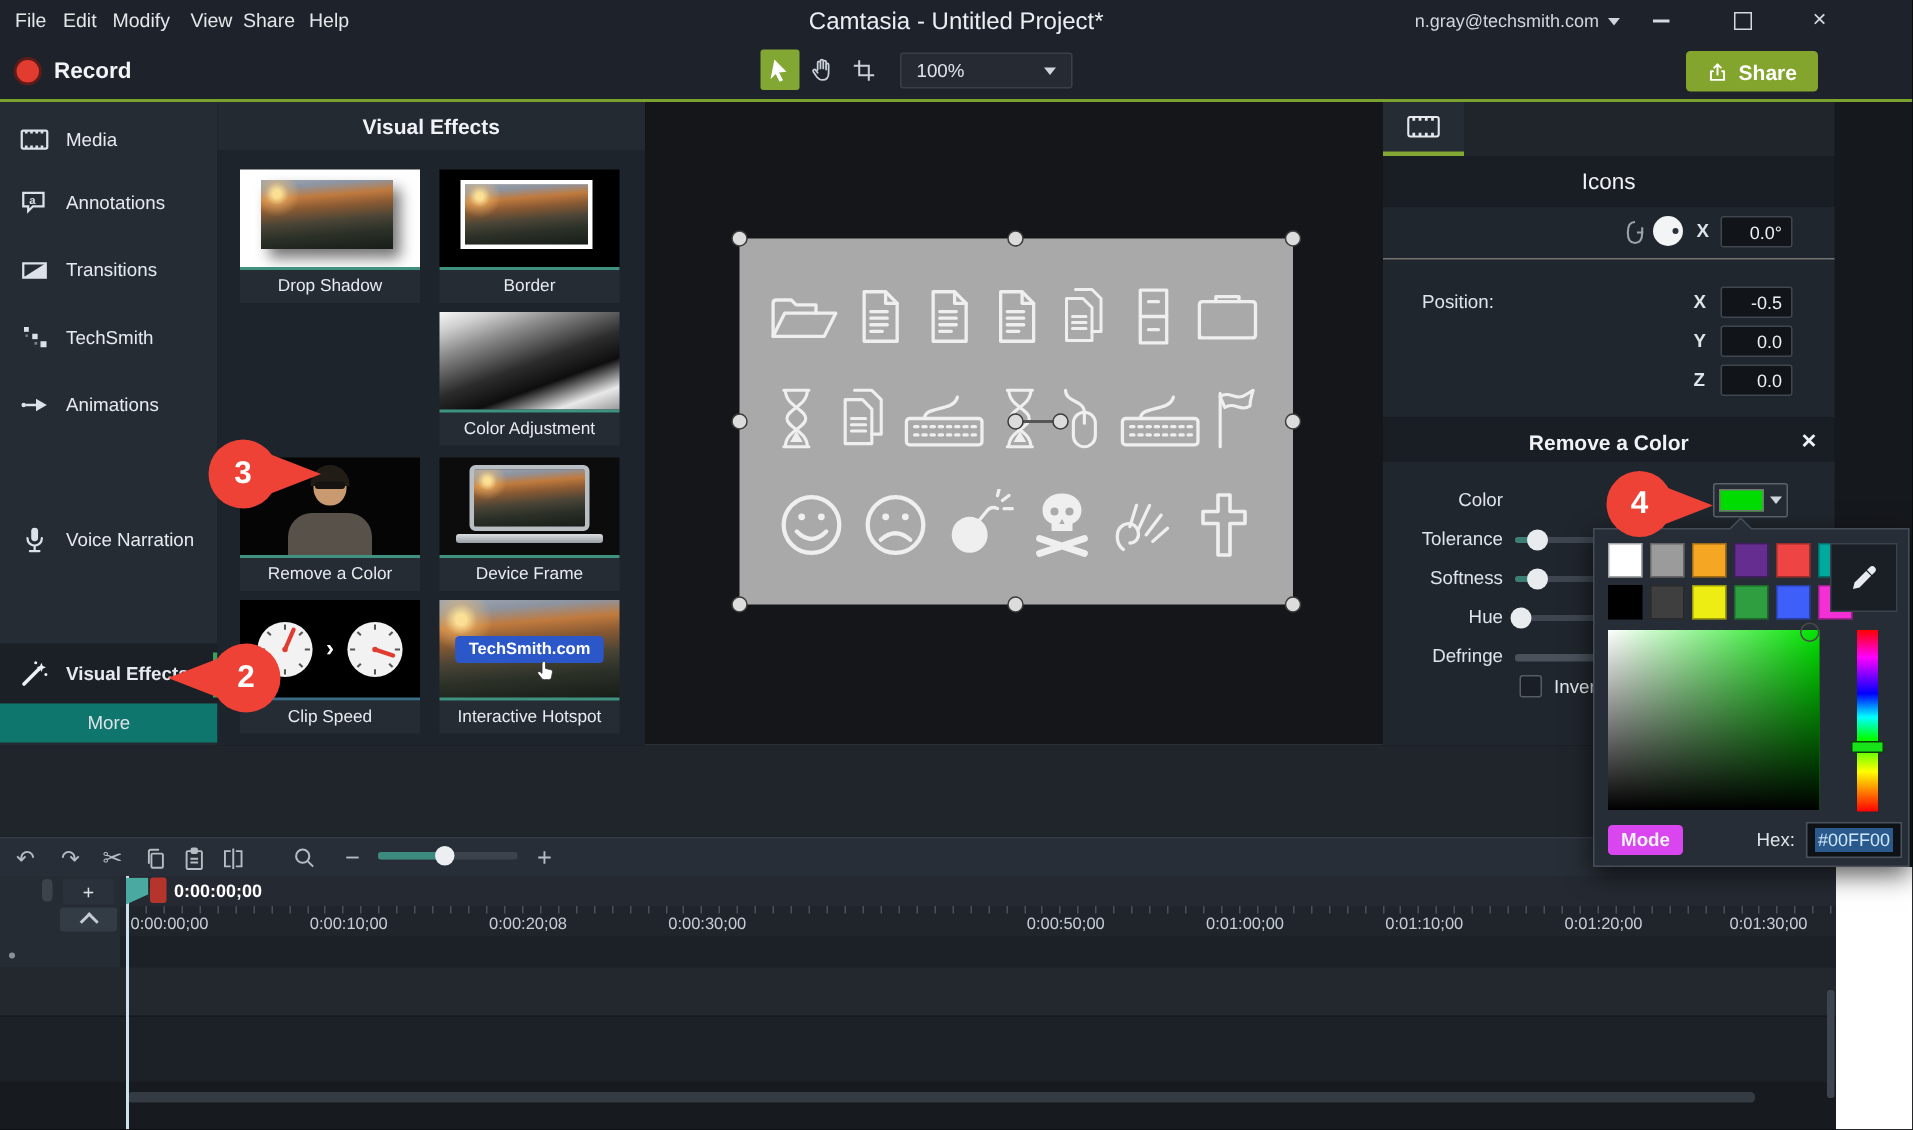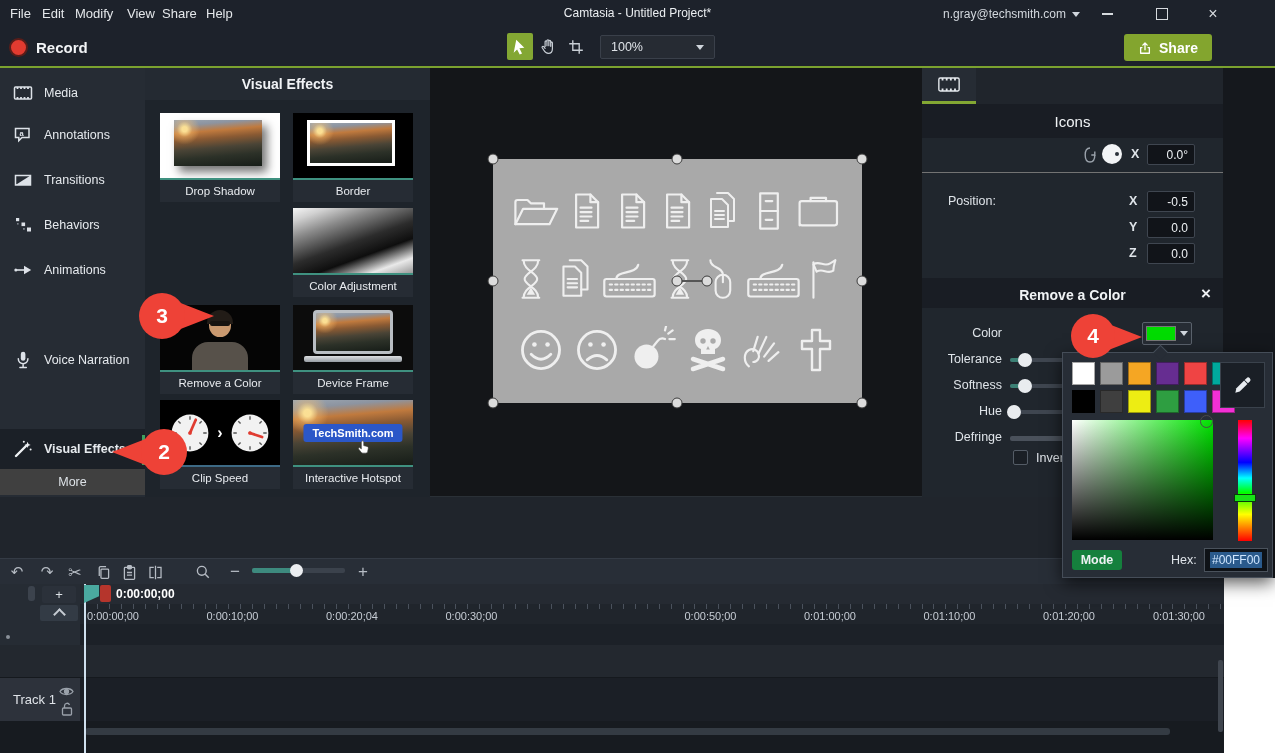--- a/index.html
+++ b/index.html
@@ -4,42 +4,42 @@
 <style>
   html,body{margin:0;padding:0;background:#000;}
   #app{position:relative;width:1275px;height:753px;overflow:hidden;
        font-family:"Liberation Sans","DejaVu Sans",sans-serif;
        background:#15181d;color:#e8ebee;font-size:13px;
        -webkit-font-smoothing:antialiased;}
   .abs{position:absolute;}
   
   .titlebar{left:0;top:0;width:1275px;height:28px;background:#1d222b;}
   .menu-item{top:6px;font-size:13px;color:#e4e7ea;cursor:default;}
-  .win-title{left:450px;top:6px;width:375px;text-align:center;color:#eceff2;font-size:12px;}
+  .win-title{left:450px;top:6px;width:375px;text-align:center;color:#eceff2;font-size:16px;}
   .account{right:195px;top:7px;font-size:12px;color:#d2d7dd;display:flex;align-items:center;gap:6px;}
   .winbtn{top:0;width:34px;height:28px;display:flex;align-items:center;justify-content:center;color:#d6dade;}
   .min-glyph{width:11px;height:1.5px;background:#d6dade;}
   .max-glyph{width:10px;height:10px;border:1.3px solid #d6dade;}
   .close-glyph{font-size:16px;line-height:16px;color:#d6dade;}
   
   .toolbar{left:0;top:28px;width:1275px;height:38px;background:#1d222b;}
   .rec-dot{left:9px;top:10px;width:19px;height:19px;border-radius:50%;background:#e23b30;border:2px solid #5a1d19;box-sizing:border-box;}
   .rec-label{left:36px;top:11px;font-size:15px;font-weight:bold;color:#f2f4f6;}
   .toolbtn{top:5px;width:26px;height:27px;border-radius:2px;display:flex;align-items:center;justify-content:center;}
   .toolbtn.sel{background:#83a733;}
   .zoomsel{left:600px;top:7px;width:115px;height:24px;background:#262b33;border:1px solid #3a404a;border-radius:2px;display:flex;align-items:center;justify-content:space-between;padding:0 10px;box-sizing:border-box;color:#dfe3e8;font-size:12.5px;}
   .sharebtn{left:1124px;top:6px;width:88px;height:27px;background:#83a52e;border-radius:3px;display:flex;align-items:center;justify-content:center;gap:7px;color:#fff;font-weight:bold;font-size:14px;}
   .greenline{left:0;top:66px;width:1275px;height:2px;background:#7ba22f;}
   .caret{width:0;height:0;border-left:4px solid transparent;border-right:4px solid transparent;border-top:5px solid #cfd5dc;}
   
   .sidebar{left:0;top:68px;width:145px;height:429px;background:#262c34;}
   .sb-item{position:absolute;left:0;width:145px;height:42px;display:flex;align-items:center;gap:11px;padding-left:13px;box-sizing:border-box;font-size:12.5px;color:#e6eaee;}
   .sb-item.sel{background:#1b2027;}
   .sb-accent{position:absolute;right:0;top:6px;width:3px;height:30px;background:#3ea05f;}
-  .sb-more{position:absolute;left:0;top:401px;width:145px;height:26px;background:#404040;display:flex;align-items:center;justify-content:center;font-size:12.5px;color:#dde2e7;}
+  .sb-more{position:absolute;left:0;top:401px;width:145px;height:26px;background:#0f766e;display:flex;align-items:center;justify-content:center;font-size:12.5px;color:#dde2e7;}
   
   .effects{left:145px;top:68px;width:285px;height:429px;background:#1e242b;}
   .fx-header{position:absolute;left:0;top:0;width:285px;height:32px;background:#242a32;display:flex;align-items:center;justify-content:center;font-size:14px;font-weight:bold;color:#f0f2f5;}
   .tile{position:absolute;width:120px;}
   .thumb{width:120px;height:65px;border-bottom:2px solid #3f9180;position:relative;overflow:hidden;box-sizing:content-box;}
   .tlabel{width:120px;height:22px;background:#262c34;display:flex;align-items:center;justify-content:center;font-size:11.5px;color:#e8ebef;}
   .mtn{background:radial-gradient(circle at 12% 20%, rgba(255,228,150,.95) 0 3%, rgba(255,195,110,.4) 9%, transparent 18%),linear-gradient(175deg,#9aa5b1 0%,#8d94a0 12%,#c07a3e 26%,#8a5a33 40%,#4a4436 58%,#2c3128 75%,#171d18 100%);}
   .th-dropshadow{background:#fff;}
   .th-dropshadow .inner{position:absolute;left:14px;top:7px;width:88px;height:46px;box-shadow:5px 6px 9px rgba(0,0,0,.55);}
   .th-border{background:#000;}
@@ -92,21 +92,21 @@
   
   .popup{left:1062px;top:352px;width:211px;height:226px;background:#272d36;border:1px solid #454d58;box-shadow:0 5px 16px rgba(0,0,0,.65);z-index:50;box-sizing:border-box;}
   .popup-caret{position:absolute;left:1155px;top:347px;width:10px;height:10px;background:#272d36;border-left:1px solid #454d58;border-top:1px solid #454d58;transform:rotate(45deg);z-index:51;}
   .swgrid{position:absolute;left:9px;top:9px;width:165px;display:flex;flex-wrap:wrap;gap:5px;}
   .swatch{width:23px;height:23px;box-sizing:border-box;border:1px solid rgba(0,0,0,.35);}
   .dropper-btn{position:absolute;right:7px;top:9px;width:45px;height:46px;background:#1a1f26;border:1px solid #3a424c;display:flex;align-items:center;justify-content:center;box-sizing:border-box;}
   .sv-grad{position:absolute;left:9px;top:67px;width:141px;height:120px;background:linear-gradient(to bottom,rgba(0,0,0,0) 0%,#000 100%),linear-gradient(to right,#fff,#00e400);}
   .sv-handle{position:absolute;left:137px;top:62px;width:13px;height:13px;border-radius:50%;border:1.5px solid #4a4a4a;box-sizing:border-box;}
   .hue-bar{position:absolute;left:175px;top:67px;width:14px;height:121px;background:linear-gradient(180deg,#f00 0%,#f0f 15%,#00f 35%,#0ff 48%,#0f0 60%,#ff0 78%,#f00 100%);}
   .hue-handle{position:absolute;left:171px;top:141px;width:22px;height:8px;background:#18e218;border:1px solid #0a3d0a;box-sizing:border-box;}
-  .mode-btn{position:absolute;left:9px;top:197px;width:50px;height:20px;background:#15803d;border-radius:3px;display:flex;align-items:center;justify-content:center;font-size:12.5px;font-weight:bold;color:#eef1f4;}
+  .mode-btn{position:absolute;left:9px;top:197px;width:50px;height:20px;background:#d946ef;border-radius:3px;display:flex;align-items:center;justify-content:center;font-size:12.5px;font-weight:bold;color:#eef1f4;}
   .hex-label{position:absolute;left:108px;top:200px;font-size:12.5px;color:#dfe4e9;}
   .hexbox{position:absolute;left:141px;top:195px;width:64px;height:24px;background:#0e1217;border:1px solid #4a525c;display:flex;align-items:center;justify-content:center;box-sizing:border-box;}
   .hexsel{background:#2a5a8c;color:#cfe6ff;font-size:12px;padding:1px 2px;}
   
   .ttoolbar{left:0;top:558px;width:1232px;height:26px;background:#282e37;border-top:1px solid #343b45;box-sizing:border-box;}
   .ticon{position:absolute;top:3px;width:22px;height:20px;display:flex;align-items:center;justify-content:center;color:#b6bcc4;font-size:15px;}
   .tl-zoom-track{position:absolute;left:252px;top:568px;width:93px;height:5px;background:#3b424c;border-radius:2px;}
   .tl-zoom-fill{position:absolute;left:252px;top:568px;width:45px;height:5px;background:#3d8a7e;border-radius:2px;}
   .tl-zoom-handle{position:absolute;left:290px;top:564px;width:13px;height:13px;border-radius:50%;background:#eceef1;}
   
@@ -230,21 +230,21 @@
           <g fill="#dde2e8">
             <rect x="3" y="3" width="3.2" height="3.2"></rect>
             <rect x="8.5" y="7.5" width="3.6" height="3.6"></rect>
             <rect x="14" y="12.5" width="4" height="4"></rect>
           </g>
           <g fill="#7c838c">
             <rect x="4" y="8" width="1.6" height="1.6"></rect>
             <rect x="10" y="13" width="1.8" height="1.8"></rect>
           </g>
         </svg>
-      <span>Behaviors</span>
+      <span>TechSmith</span>
     </div>
     <div class="sb-item" style="top:181px">
       <svg width="20" height="20" viewBox="0 0 20 20" fill="none" stroke="#dde2e8" stroke-width="1.6">
           <circle cx="2.8" cy="10" r="1.5" fill="#dde2e8" stroke="none"></circle>
           <path d="M4 10 h8"></path>
           <path d="M11 5.8 l7.2 4.2 -7.2 4.2 z" fill="#dde2e8" stroke="none"></path>
         </svg>
       <span>Animations</span>
     </div>
     <div class="sb-item" style="top:271px">
@@ -717,48 +717,34 @@
           <i class="rtick" style="left: 1080.5px;"></i>
           <i class="rtick" style="left: 1092.45px;"></i>
           <i class="rtick" style="left: 1104.4px;"></i>
           <i class="rtick" style="left: 1116.35px;"></i>
           <i class="rtick" style="left: 1128.3px;"></i>
           <i class="rtick" style="left: 1140.25px;"></i>
         </div>
       <div>
           <span class="rlab" style="left: 7px;">0:00:00;00</span>
           <span class="rlab" style="left: 126.5px;">0:00:10;00</span>
-          <span class="rlab" style="left: 246px;">0:00:20;04</span>
+          <span class="rlab" style="left: 246px;">0:00:20;08</span>
           <span class="rlab" style="left: 365.5px;">0:00:30;00</span>
           <span class="rlab" style="left: 507px; margin-top: 36px;">0:00:40;00</span>
           <span class="rlab" style="left: 604.5px;">0:00:50;00</span>
           <span class="rlab" style="left: 724px;">0:01:00;00</span>
           <span class="rlab" style="left: 843.5px;">0:01:10;00</span>
           <span class="rlab" style="left: 963px;">0:01:20;00</span>
           <span class="rlab" style="left: 1073px;">0:01:30;00</span>
         </div>
     </div>
 
 
     <div class="lane2"></div>
 
-    <div class="track1">
-      <div class="track1-head">
-        <span class="track1-label">Track 1</span>
-        <svg class="abs" style="left:59px;top:8px" width="15" height="11" viewBox="0 0 15 11" fill="none" stroke="#9aa1aa" stroke-width="1.3">
-            <path d="M1 5.5 C3.5 1.5 11.5 1.5 14 5.5 C11.5 9.5 3.5 9.5 1 5.5 z"></path>
-            <circle cx="7.5" cy="5.5" r="2" fill="#9aa1aa"></circle>
-          </svg>
-        <svg class="abs" style="left:61px;top:24px" width="12" height="14" viewBox="0 0 12 14" fill="none" stroke="#9aa1aa" stroke-width="1.3">
-            <rect x="1.5" y="6" width="9" height="7" rx="1"></rect>
-            <path d="M3.5 6 V3.8 a2.6 2.6 0 0 1 5-0.9"></path>
-          </svg>
-      </div>
-
-    </div>
 
     <div class="tl-bottom"></div>
     <div class="hscroll"></div>
     <div class="vscroll"></div>
   </div>
 
   <div class="playhead-line"></div>
   <div class="ph-flag"></div>
   <div class="ph-red"></div>
   <div class="ph-label">0:00:00;00</div>

